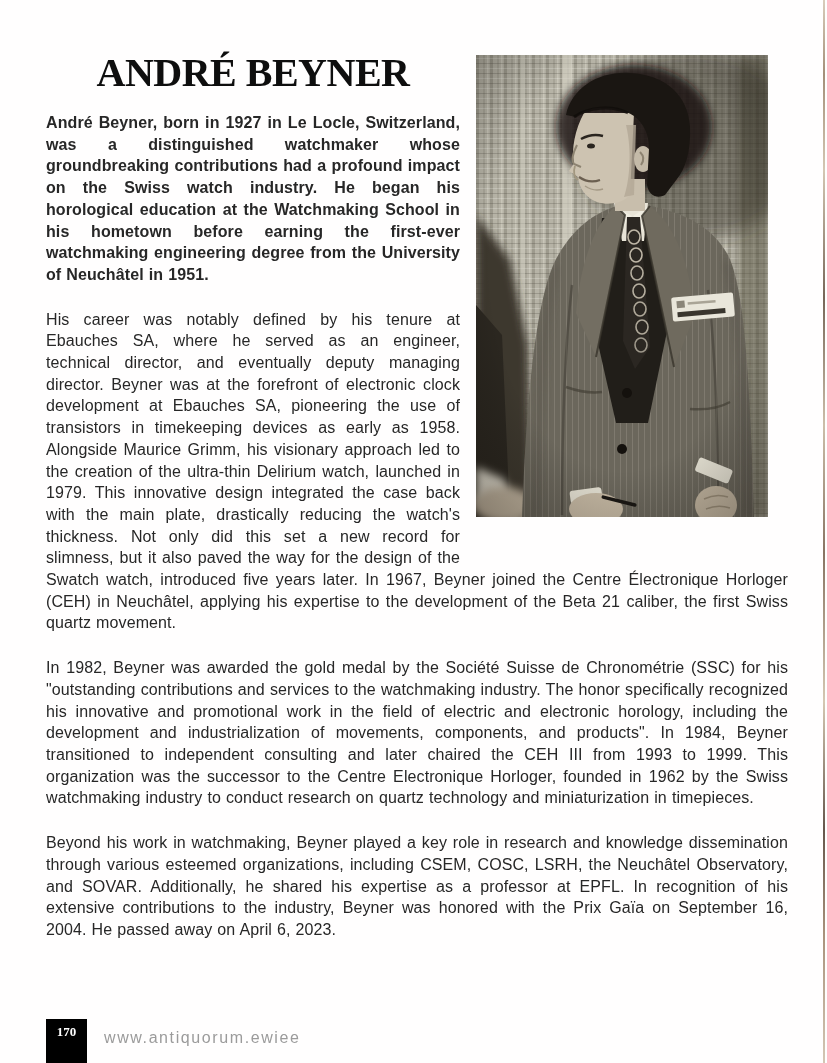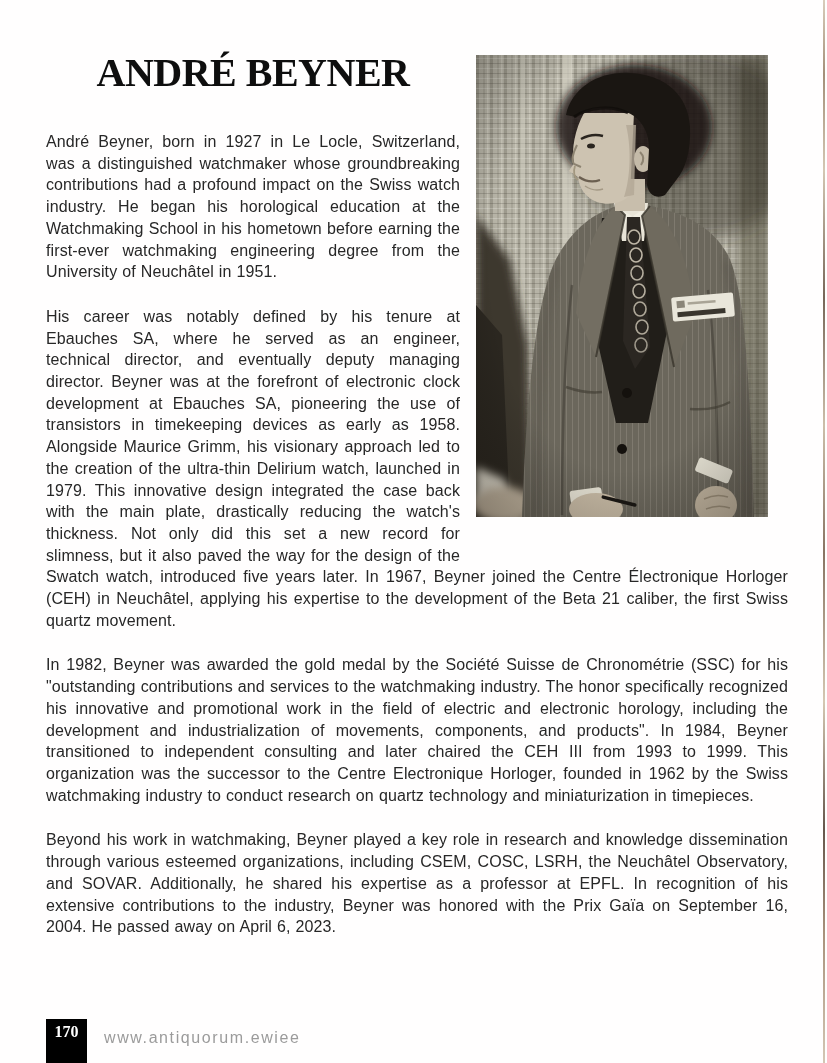--- a/index.html
+++ b/index.html
@@ -29,27 +29,27 @@
     font-size:40px;line-height:46px;letter-spacing:-0.5px;
     color:#0e0e0e;
     text-align:center;
   }
   p.body-par{
     margin:23px 0 0 0;
     font-size:16px;line-height:21.7px;
     text-align:justify;color:#272727;
     word-spacing:0.5px;letter-spacing:0.1px;
   }
-  p.body-par.lead{margin-top:35px;}
+  p.body-par.lead{margin-top:16px;font-weight:bold;}
   .page-box{
     position:absolute;left:46px;top:1019px;width:41px;height:44px;
     background:#000;box-sizing:border-box;padding-top:6px;
     color:#fff;text-align:center;
     font-family:"Liberation Serif",serif;font-weight:700;
-    font-size:16px;line-height:13px;
+    font-size:13px;line-height:13px;
   }
   .footer-url{
     position:absolute;left:104px;top:1032px;
     font-size:16px;line-height:12px;letter-spacing:1.6px;
     color:#9b9b9b;
   }
 </style>
 </head>
 <body>
 

